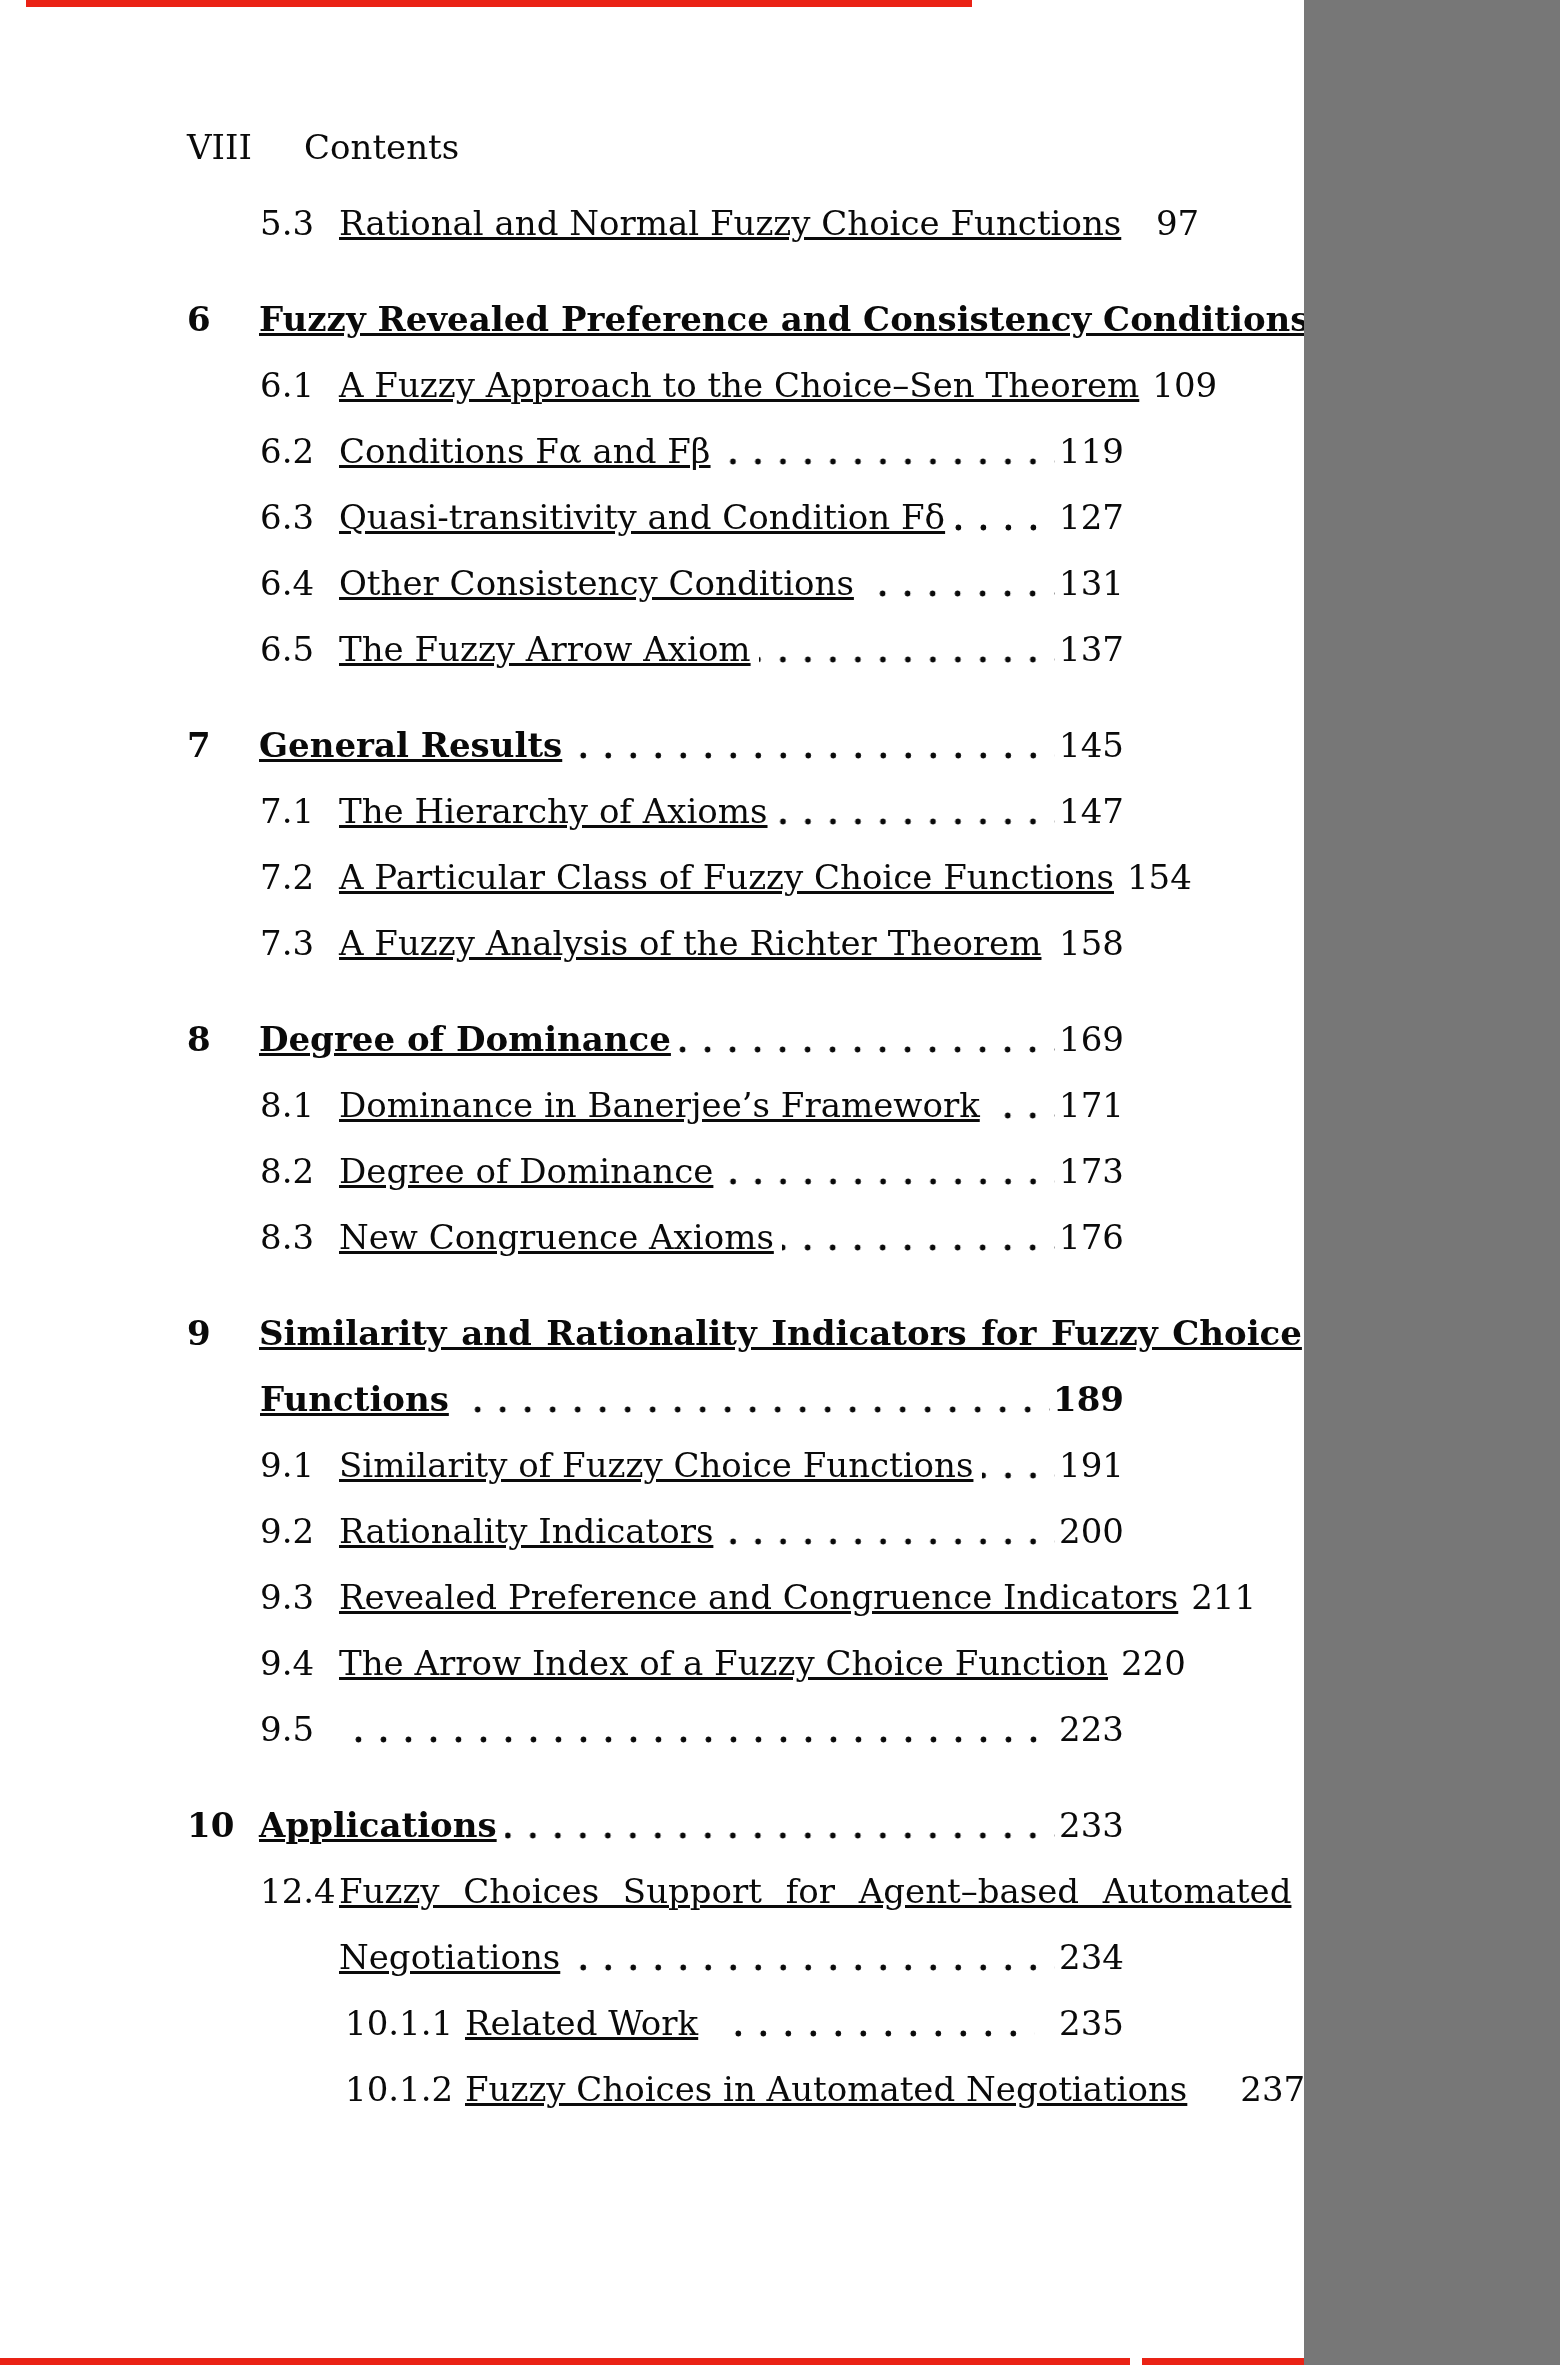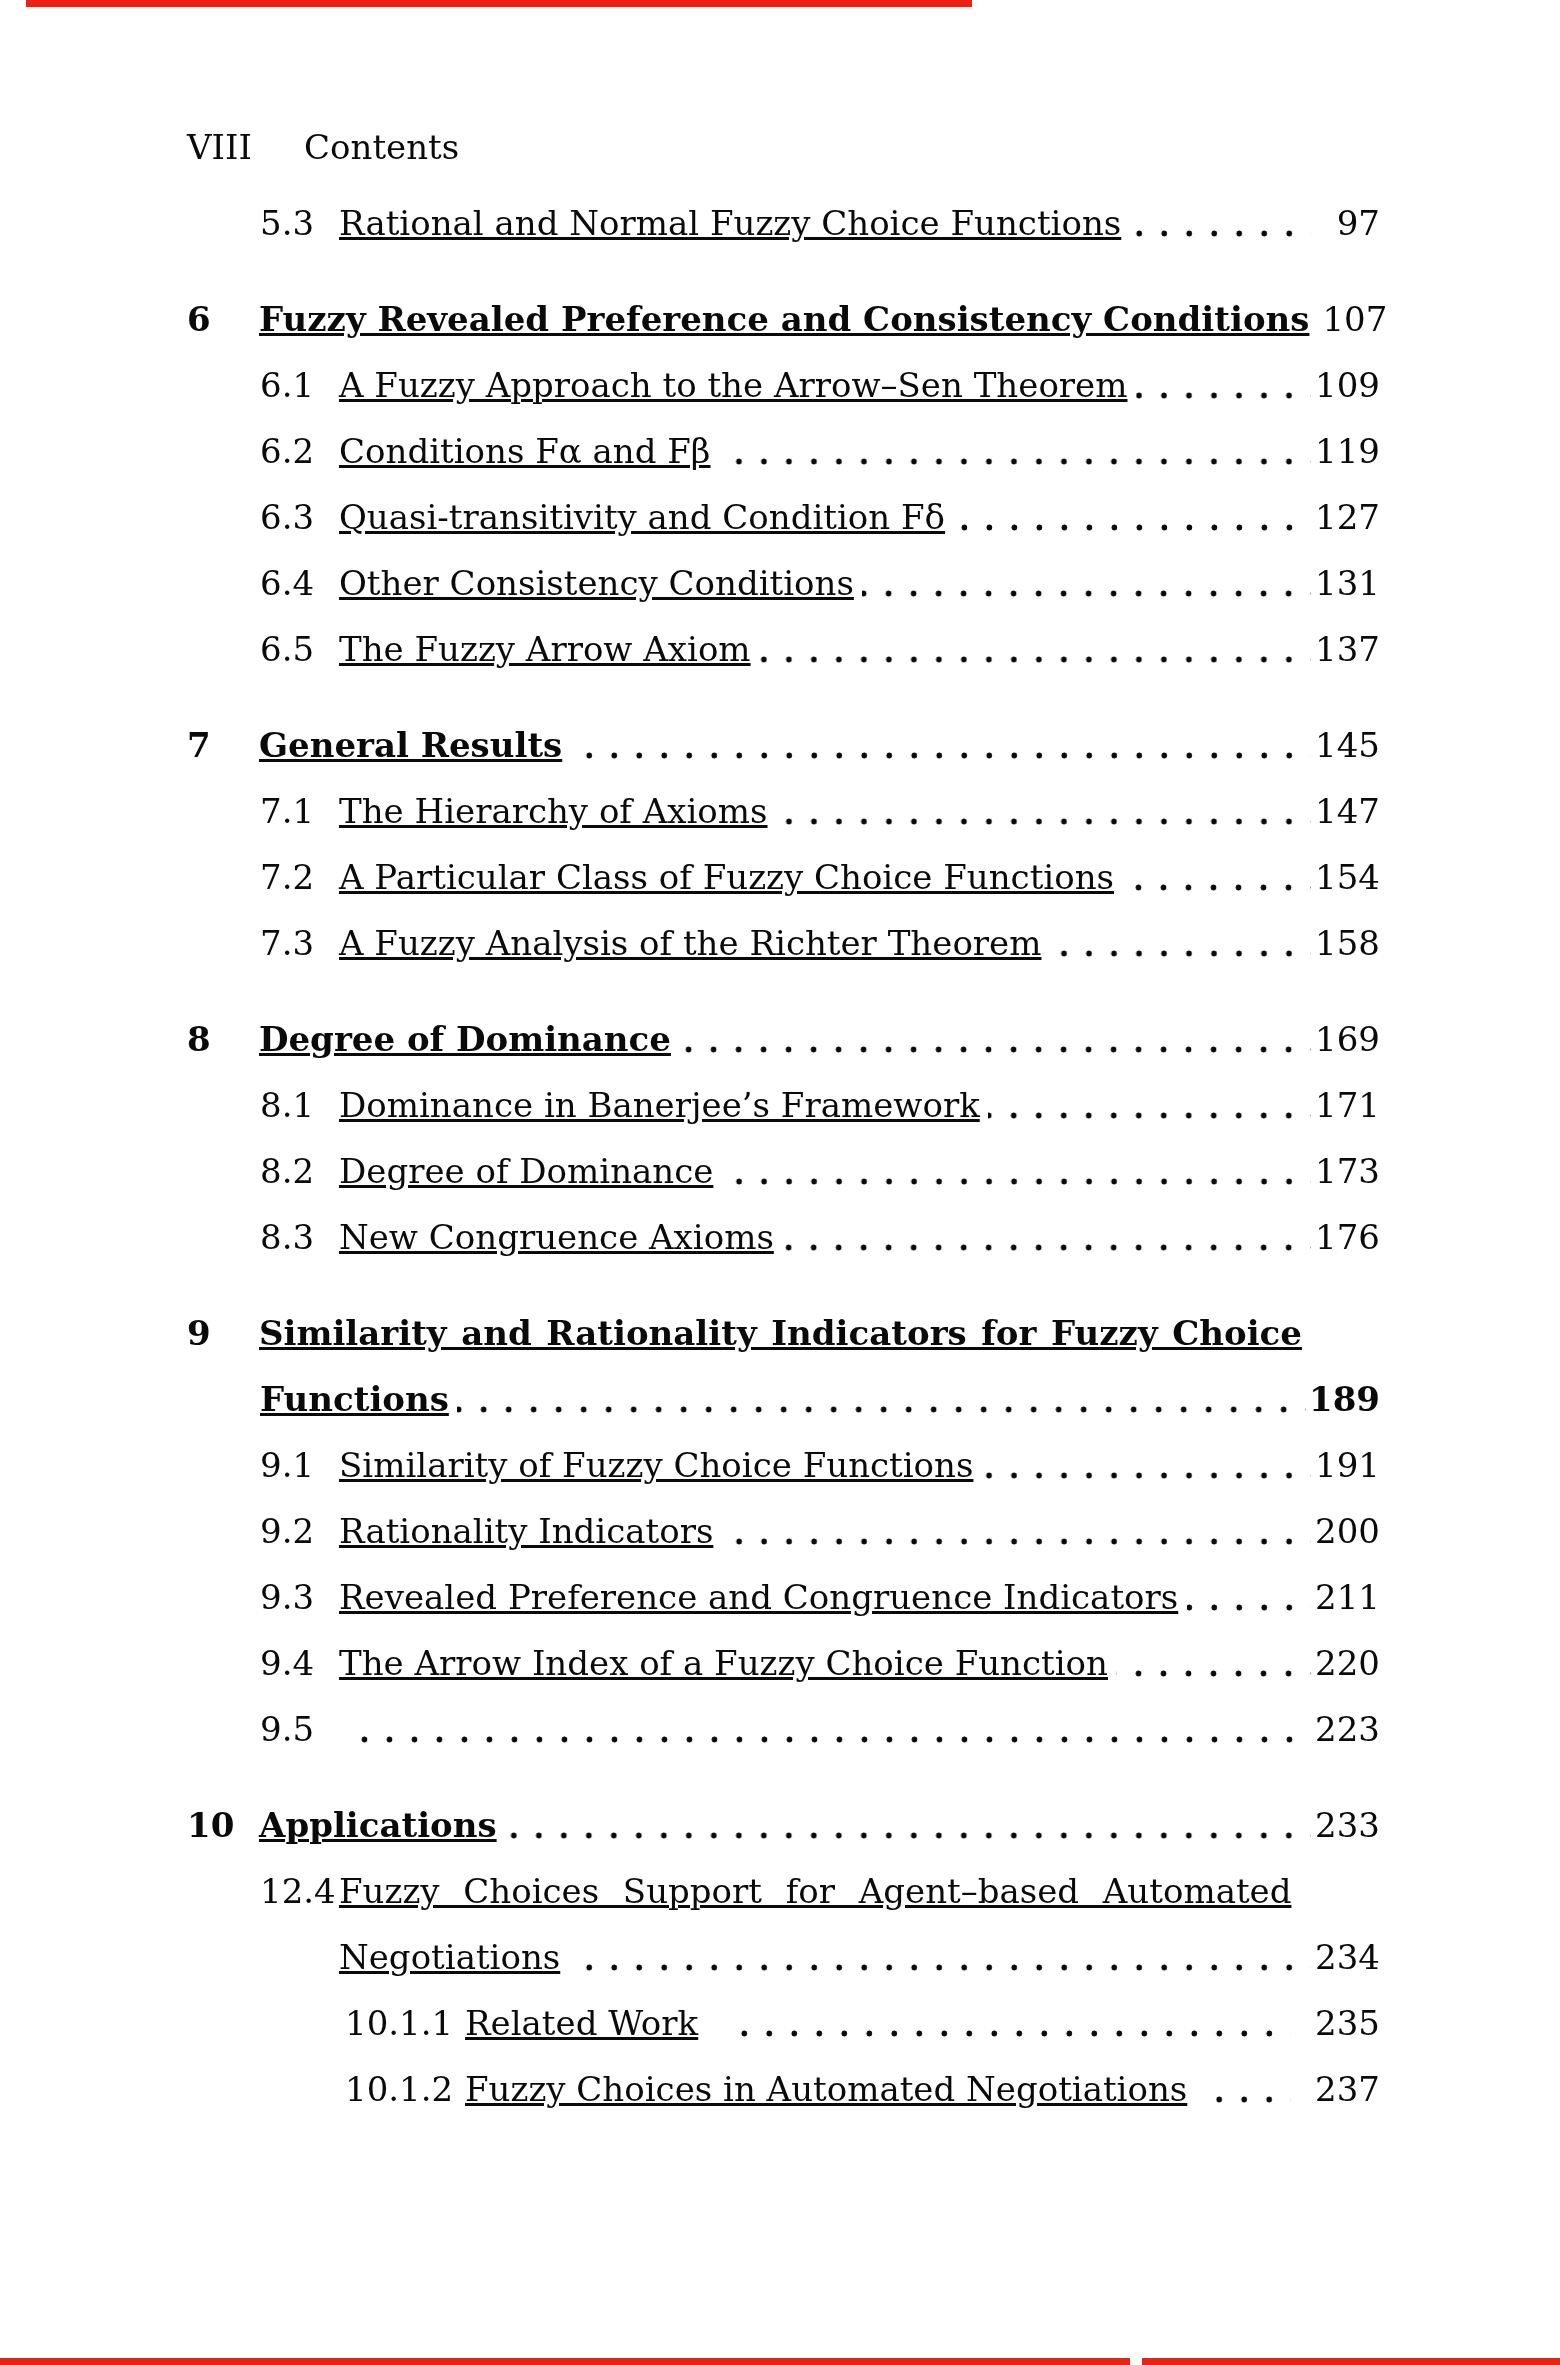--- a/index.html
+++ b/index.html
@@ -1,18 +1,18 @@
 <!DOCTYPE html>
 <html style="font-size:13.6px"><head>
 <meta charset="utf-8">
 <style>
   html,body{margin:0;padding:0;background:#777;}
   .page{
     position:relative;
-    width:1560px;height:2366px;
+    width:1304px;height:2366px;
     background:#ffffff;
     overflow:hidden;
     font-family:"DejaVu Serif","Liberation Serif",serif;
     color:#0a0a0a;
     -webkit-font-smoothing:antialiased;
   }
   .content{
     box-sizing:border-box;
     padding:125px 180px 0 0;
   }
@@ -87,21 +87,21 @@
     <span class="pg">97</span>
   </div>
         <div class="row chapter">
     <span class="lbl">6</span>
     <span class="ttl">Fuzzy Revealed Preference and Consistency Conditions</span>
     <span class="leader"></span>
     <span class="pg">107</span>
   </div>
         <div class="row section">
     <span class="lbl">6.1</span>
-    <span class="ttl">A Fuzzy Approach to the Arrow–Sen Theorem</span>
+    <span class="ttl">A Fuzzy Approach to the Choice–Sen Theorem</span>
     <span class="leader"></span>
     <span class="pg">109</span>
   </div>
         <div class="row section">
     <span class="lbl">6.2</span>
     <span class="ttl">Conditions Fα and Fβ</span>
     <span class="leader"></span>
     <span class="pg">119</span>
   </div>
         <div class="row section">

